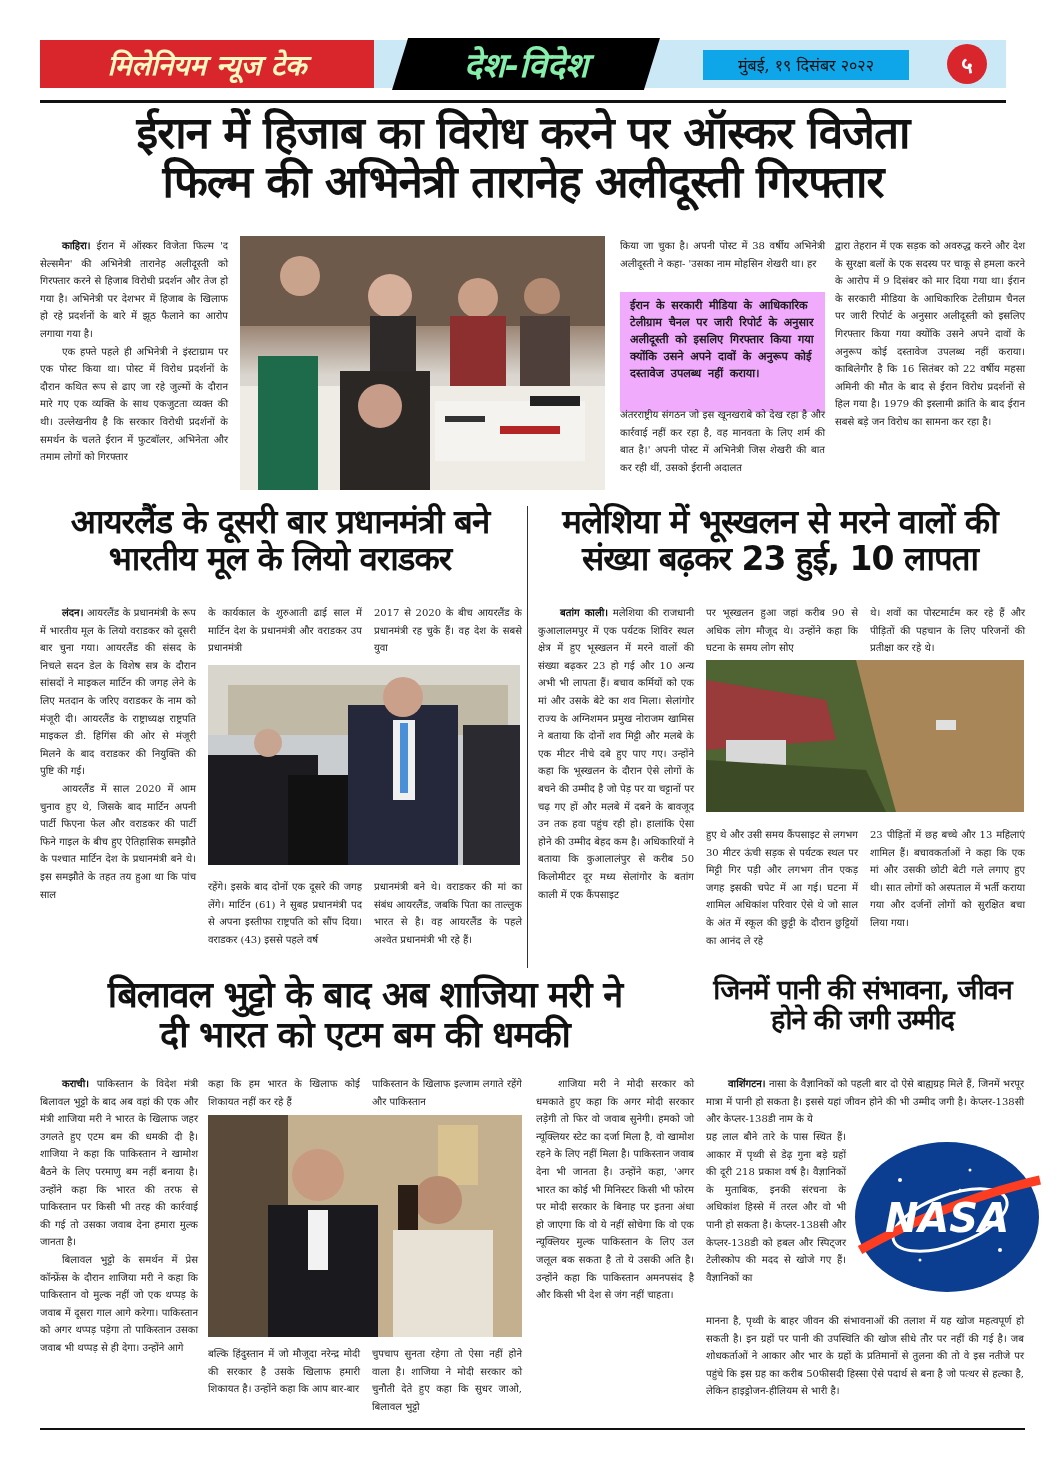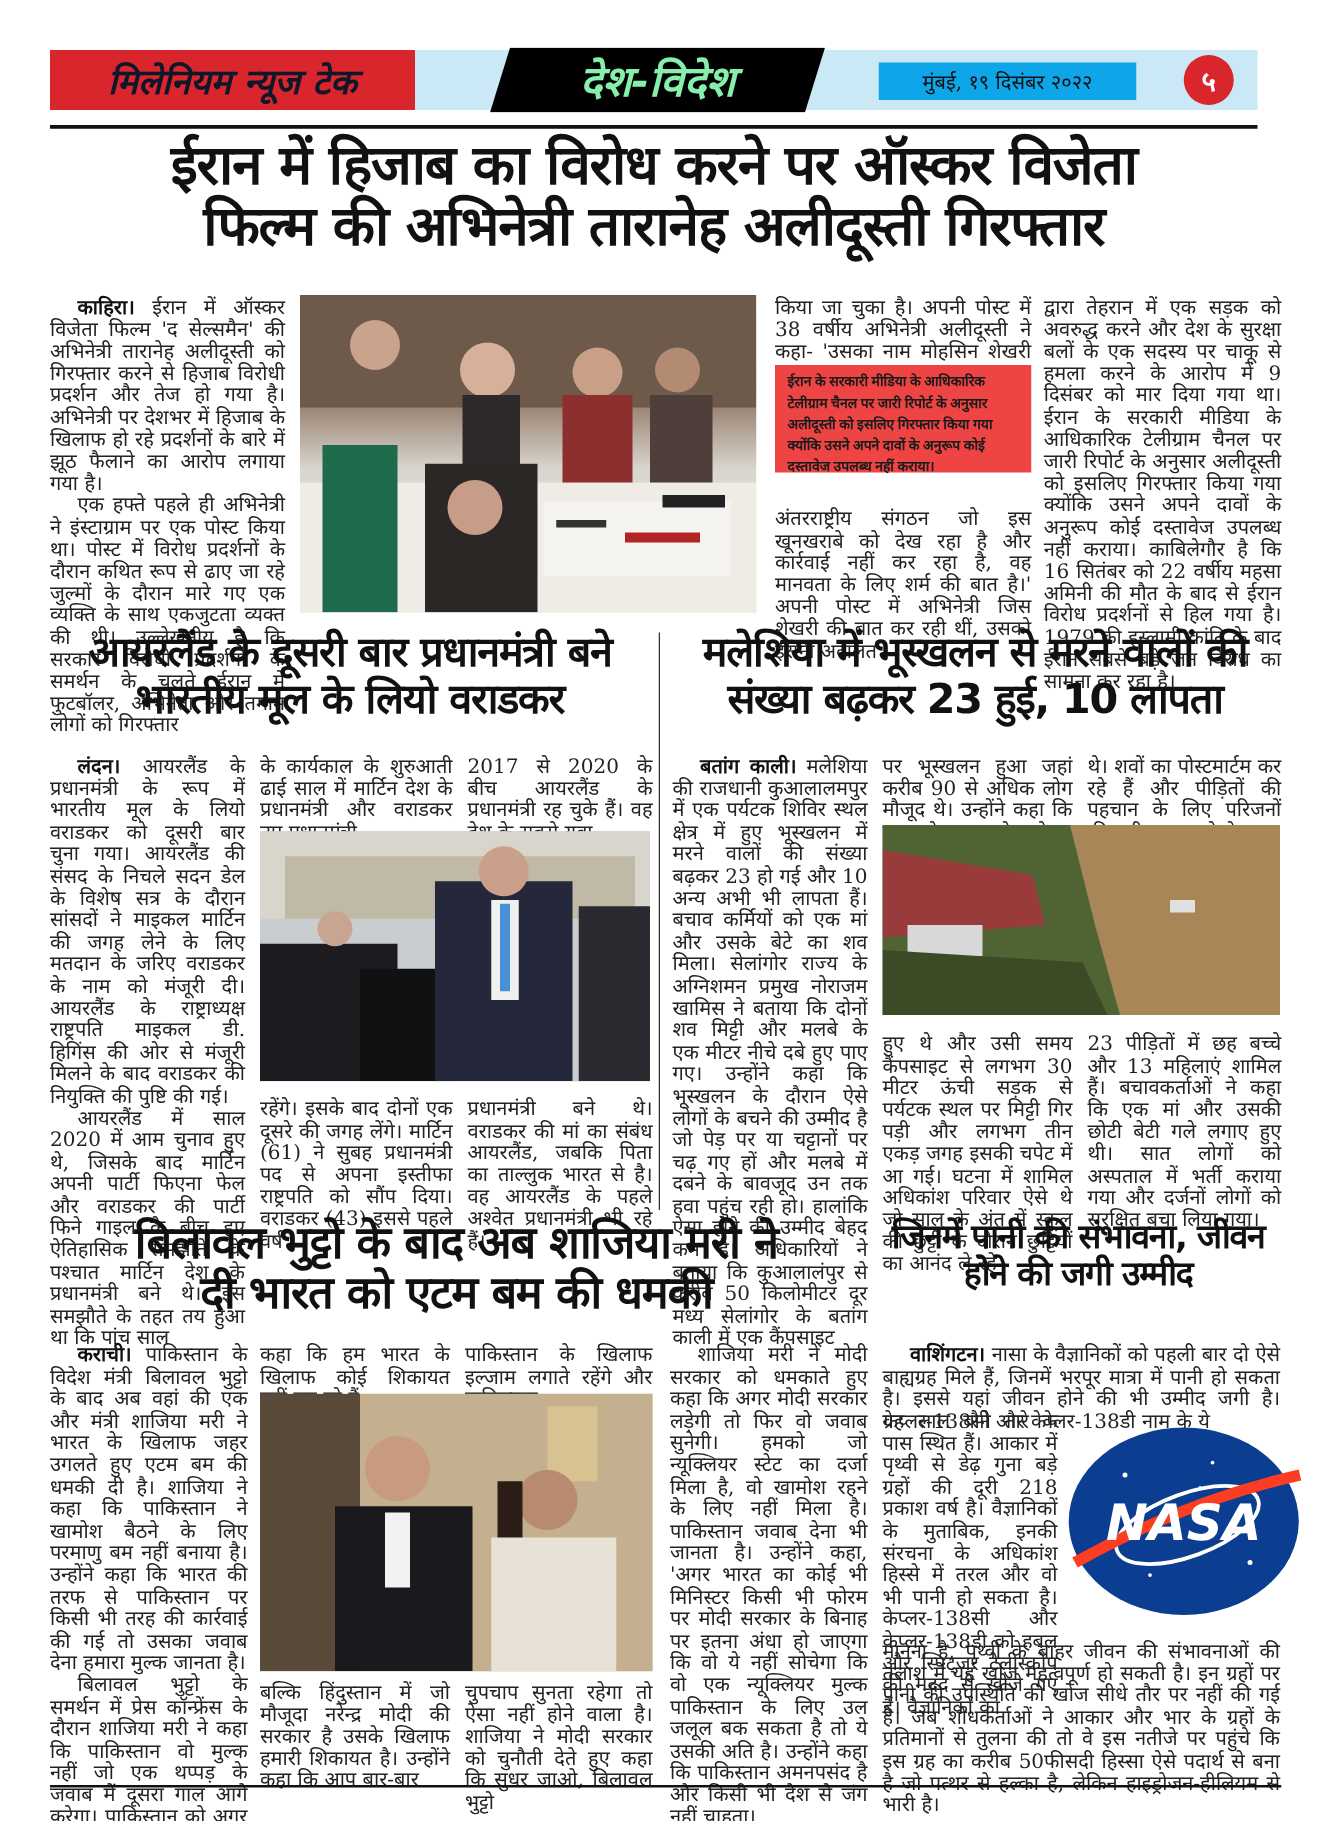--- a/index.html
+++ b/index.html
@@ -1,31 +1,31 @@
 <!DOCTYPE html>
 <html><head>
 <meta charset="utf-8">
 <style>
   * { box-sizing: border-box; margin: 0; padding: 0; }
   body { width: 1063px; height: 1457px; background: #ffffff; font-family: "DejaVu Serif", serif; color: #1a1a1a; position: relative; overflow: hidden; }
   .abs { position: absolute; }
   .masthead { left: 40px; top: 40px; width: 966px; height: 48px; background: #cbe8f7; }
-  .brand { left: 40px; top: 40px; width: 292px; height: 48px; background: #d9262c; color: #0f172a; font-family: "DejaVu Sans", sans-serif; font-weight: bold; font-style: italic; font-size: 28px; display: flex; align-items: center; justify-content: center; letter-spacing: 0; }
+  .brand { left: 40px; top: 40px; width: 334px; height: 48px; background: #d9262c; color: #fef9c3; font-family: "DejaVu Sans", sans-serif; font-weight: bold; font-style: italic; font-size: 28px; display: flex; align-items: center; justify-content: center; letter-spacing: 0; }
   .section { left: 392px; top: 38px; width: 268px; height: 52px; background: #000; color: #86efac; font-family: "DejaVu Sans", sans-serif; font-weight: bold; font-style: italic; font-size: 34px; display: flex; align-items: center; justify-content: center; clip-path: polygon(6% 0, 100% 0, 94% 100%, 0 100%); }
   .dateline { left: 703px; top: 50px; width: 206px; height: 30px; background: #0ea5e9; font-size: 16px; display: flex; align-items: center; justify-content: center; color: #111; }
   .pageno { left: 947px; top: 44px; width: 40px; height: 40px; border-radius: 50%; background: #d9262c; color: #fff; font-family: "DejaVu Sans", sans-serif; font-weight: bold; font-size: 22px; display: flex; align-items: center; justify-content: center; }
   .rule { background: #111; }
   .headline { font-family: "DejaVu Sans", sans-serif; font-weight: bold; color: #111; text-align: center; line-height: 1.12; }
   .h1 { left: 40px; top: 108px; width: 966px; font-size: 44px; letter-spacing: -1px; }
   .h2 { font-size: 33px; letter-spacing: -1px; }
-  .body { font-size: 16px; line-height: 17.6px; text-align: justify; color: #222; }
+  .body { font-size: 10px; line-height: 17.6px; text-align: justify; color: #222; }
   .body b { font-weight: bold; color: #111; }
   .indent { text-indent: 22px; }
   .photo { overflow: hidden; }
-  .callout { left: 620px; top: 292px; width: 205px; height: 86px; background: #ef4444; padding: 6px 10px; font-family: Liberation Serif, serif; font-weight: bold; font-size: 11.2px; line-height: 17px; color: #1a1a1a; }
+  .callout { left: 620px; top: 292px; width: 205px; height: 120px; background: #f0abfc; padding: 6px 10px; font-family: Liberation Mono, monospace; font-weight: bold; font-size: 11.2px; line-height: 17px; color: #1a1a1a; }
   .vrule { background: #333; width: 1px; }
   .nasa-logo { left: 850px; top: 1140px; width: 195px; height: 155px; }
 </style>
 </head>
 <body>
 
 <div class="abs masthead"></div>
 <div class="abs brand">मिलेनियम न्यूज टेक</div>
 <div class="abs section">देश-विदेश</div>
 <div class="abs dateline">मुंबई, १९ दिसंबर २०२२</div>

